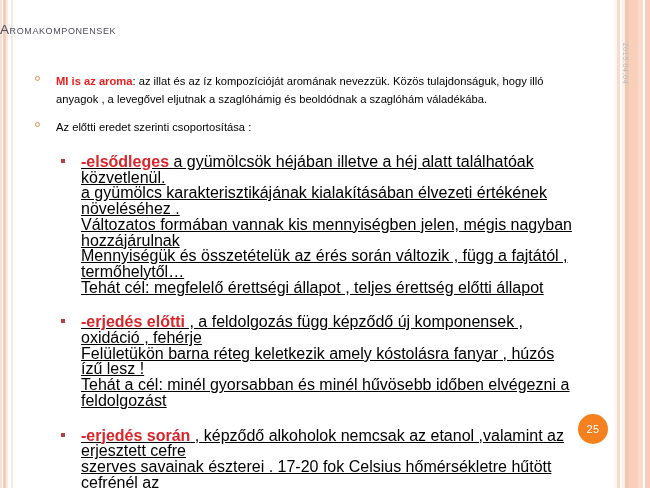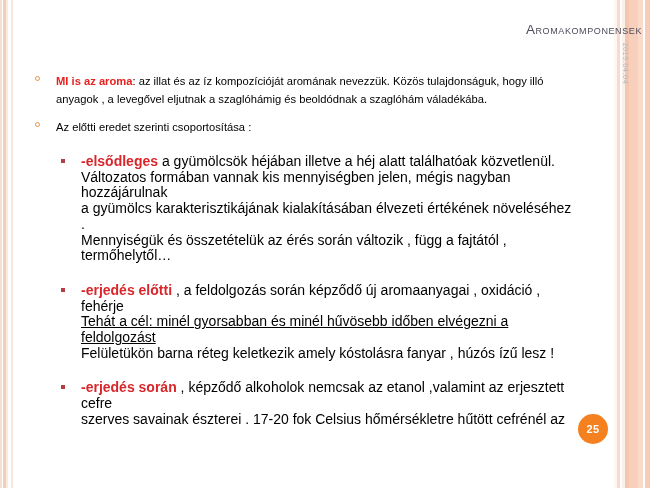--- a/index.html
+++ b/index.html
@@ -46,23 +46,23 @@
       #f2c7b2 13px, #f2c7b2 17px,
       #f8cfbb 17px, #f8cfbb 26px,
       #fadbcb 26px, #fadbcb 31px,
       #ffffff 31px, #ffffff 33px,
       #f6cdb8 33px, #f6cdb8 38px);
   }
 
   
   .title-zone {
     position: absolute;
-    left: 0; right: 8px;
+    left: 0; right: 0;
     top: 20px;
-    text-align: right;
+    text-align: left;
   }
   .slide-title {
     display: inline-block;
     color: #4c4c5c;
     font-size: 13.5px;
     font-family: "Liberation Sans", sans-serif;
     font-variant: small-caps;
     letter-spacing: 0.6px;
     font-weight: 400;
   }
@@ -107,23 +107,24 @@
     box-sizing: border-box;
   }
 
   .sub-list {
     margin-top: 18px;
     padding-left: 25px;
   }
   .l2-item {
     position: relative;
     padding-left: 23px;
-    font-size: 14px;
+    font-size: 16px;
     line-height: 15.7px;
     margin-bottom: 19px;
+    text-decoration: underline;
   }
   .l2-item .bullet-sq {
     position: absolute;
     left: 3px;
     top: 5px;
     width: 4px;
     height: 4px;
     background: #b34040;
   }
 
@@ -144,21 +145,21 @@
   .page-badge {
     position: absolute;
     right: 42px;
     bottom: 44px;
     width: 30px;
     height: 30px;
     border-radius: 50%;
     background: #f4801f;
     color: #ffffff;
     font-size: 11px;
-    font-weight: bold;
+    font-weight: normal;
     display: flex;
     align-items: center;
     justify-content: center;
     letter-spacing: 0.3px;
   }
 </style>
 </head>
 <body>
 
 <div id="slide">
@@ -182,30 +183,31 @@
     <div class="l1-item">
       <span class="bullet-ring"></span>
       <span>Az előtti eredet szerinti csoportosítása :</span>
     </div>
 
     <div class="sub-list">
 
       <div class="l2-item">
         <span class="bullet-sq"></span>
         <span class="kw-dark">-elsődleges</span><span> a gyümölcsök héjában illetve a héj alatt találhatóak közvetlenül.</span>
+        <span class="line">a gyümölcs karakterisztikájának kialakításában élvezeti értékének növeléséhez .</span>
         <span class="line">Változatos formában vannak kis mennyiségben jelen, mégis nagyban hozzájárulnak</span>
-        <span class="line">a gyümölcs karakterisztikájának kialakításában élvezeti értékének növeléséhez .</span>
         <span class="line">Mennyiségük és összetételük az érés során változik ,  függ a fajtától , termőhelytől…</span>
+        <span class="line uline">Tehát cél: megfelelő érettségi állapot , teljes érettség előtti állapot</span>
       </div>
 
       <div class="l2-item">
         <span class="bullet-sq"></span>
-        <span class="kw-dark">-erjedés előtti</span><span> , a feldolgozás során képződő új aromaanyagai , oxidáció , fehérje</span>
+        <span class="kw-dark">-erjedés előtti</span><span> , a feldolgozás függ képződő új komponensek , oxidáció , fehérje</span>
+        <span class="line">Felületükön barna réteg keletkezik amely kóstolásra fanyar , húzós ízű  lesz !</span>
         <span class="line uline">Tehát a cél: minél gyorsabban és minél hűvösebb időben elvégezni a feldolgozást</span>
-        <span class="line">Felületükön barna réteg keletkezik amely kóstolásra fanyar , húzós ízű  lesz !</span>
       </div>
 
       <div class="l2-item">
         <span class="bullet-sq"></span>
         <span class="kw-dark">-erjedés során</span><span> , képződő alkoholok nemcsak az etanol ,valamint az erjesztett cefre</span>
         <span class="line">szerves savainak észterei . 17-20 fok Celsius hőmérsékletre hűtött cefrénél az</span>
       </div>
 
     </div>
   </div>

